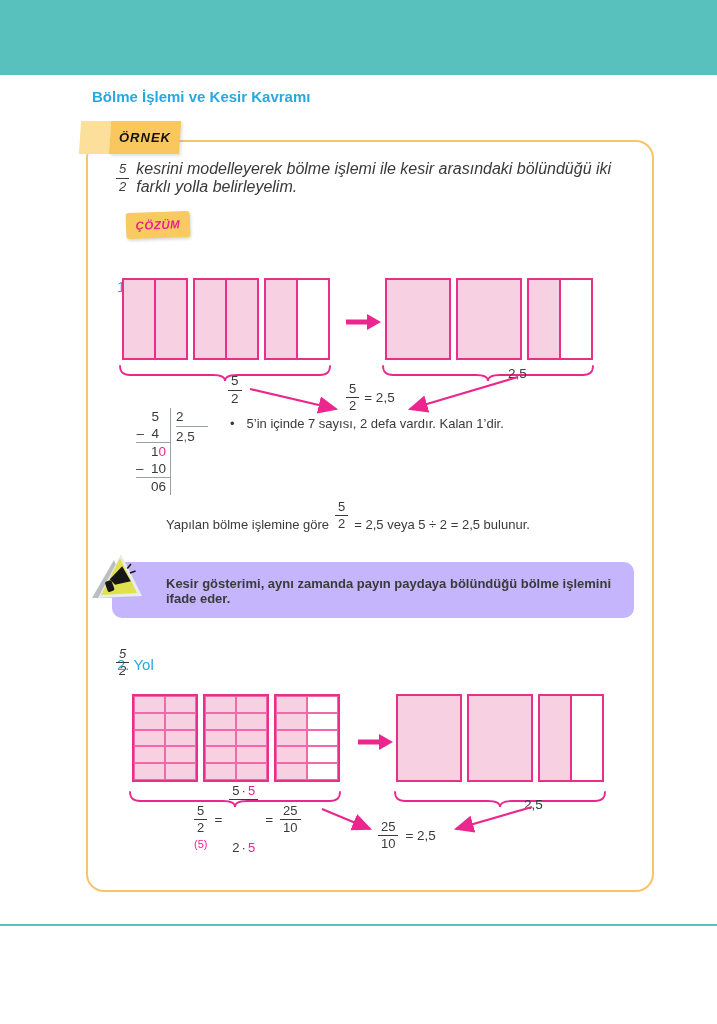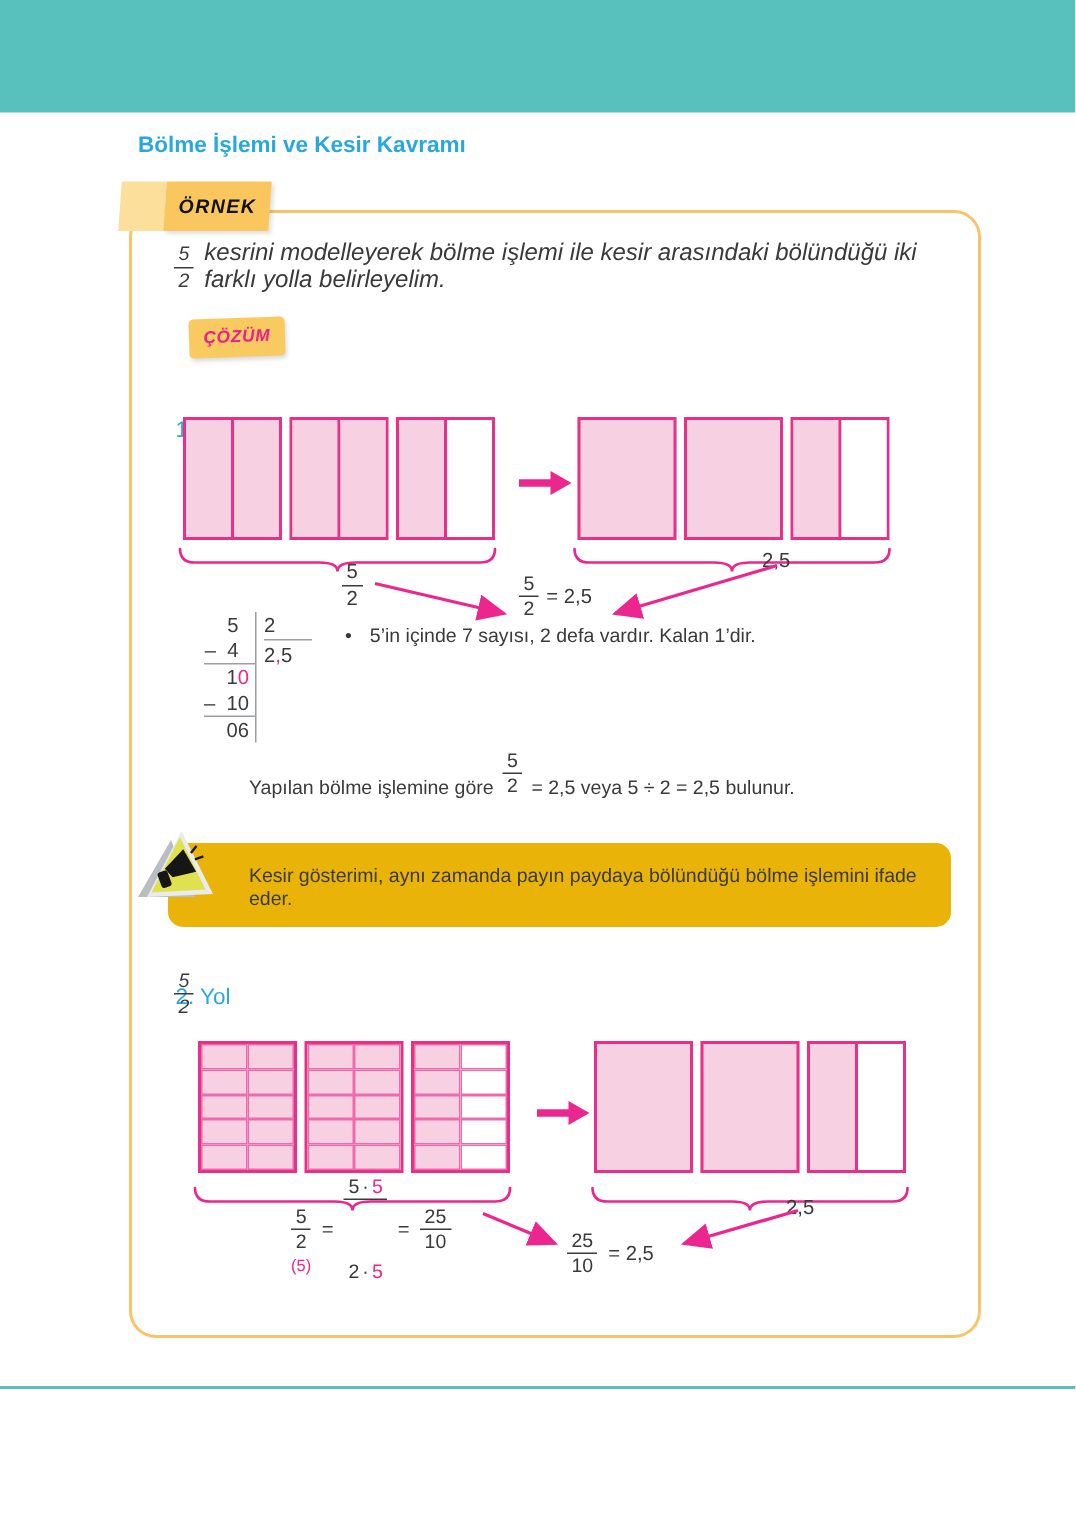--- a/index.html
+++ b/index.html
@@ -68,22 +68,22 @@
   .ld-right .quotient { padding-top:1px; }
 
   
   .bullets { position:absolute; left:118px; top:272px; width:446px; font-size:13px; line-height:19px; }
   .bullet { text-indent:24px; margin-bottom:9px; }
   .bullet .dot { margin-right:12px; }
 
   .conclusion { position:absolute; left:30px; top:358px; display:flex; align-items:flex-end; gap:6px; font-size:13px;margin-left:48px; }
 
   
-  .note-box { position:absolute; left:24px; top:420px; width:522px; min-height:46px; background:#eab308;
-    border-radius:10px; padding:14px 16px 12px 54px; font-size:13px; }
+  .note-box { position:absolute; left:24px; top:420px; width:522px; min-height:46px; background:#c4b5fd;
+    border-radius:10px; padding:14px 16px 12px 54px; font-size:13px;font-weight:bold; }
   .note-icon { position:absolute; left:2px; top:406px; width:56px; height:58px; z-index:2; }
 
   
   .formula-row { position:absolute; display:flex; align-items:center; gap:7px; font-size:13.5px; }
   .ann { font-size:11px; color:#ec268f; margin-top:2px; text-align:center; }
   .ndot { padding:0 2px; }
 
   .brace-svg, .arrow-svg, .harrow { position:absolute; }
   .lbl { position:absolute; font-size:13.5px; }
 

